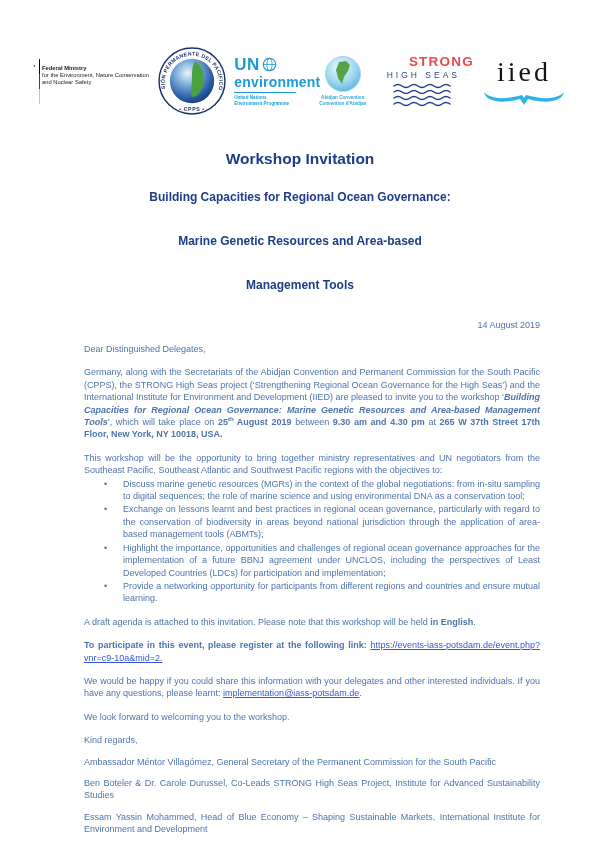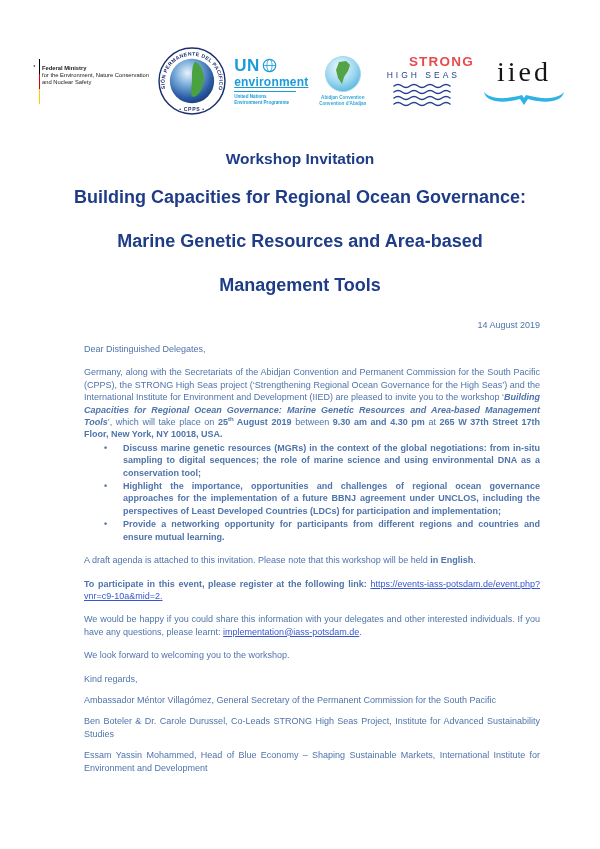--- a/index.html
+++ b/index.html
@@ -19,53 +19,53 @@
   .bmu-text{font-size:5.8px;line-height:7px;color:#1a1a1a;padding-top:7px;white-space:nowrap;}
   .bmu-text div:first-child{font-weight:bold;}
 
   
   .cpps{width:68px;}
 
   
   .unep{width:72px;align-items:flex-start;}
   .unep-row{display:flex;align-items:center;gap:2px;}
   .unep-un{font-size:17px;font-weight:bold;color:#1b9cd8;letter-spacing:.5px;}
-  .unep-env{font-size:12px;font-weight:bold;color:#1b9cd8;letter-spacing:.2px;margin-top:-1px;text-decoration:underline;}
+  .unep-env{font-size:14px;font-weight:bold;color:#1b9cd8;letter-spacing:.2px;margin-top:-1px;}
   .unep-line{width:62px;border-top:1px solid #1b9cd8;margin:2.5px 0 2px;}
   .unep-sub{font-size:4.6px;line-height:5.8px;font-weight:bold;color:#1b9cd8;}
 
   
   .abj{width:56px;}
   .abj-label{font-size:4.6px;line-height:5.8px;font-weight:bold;color:#35a7d8;text-align:center;margin-top:2px;}
 
   
   .shs{width:88px;}
   .shs-strong{font-size:13.5px;font-weight:800;color:#e84b4e;letter-spacing:1.2px;margin-left:36px;}
   .shs-high{font-size:8.5px;font-weight:normal;color:#233f8f;letter-spacing:3px;margin-top:1px;}
 
   
   .iied{width:96px;}
   .iied-text{font-family:"Liberation Serif",serif;font-size:28px;line-height:34px;
              letter-spacing:3px;color:#151515;}
 
   
   .titleblock{margin-top:30px;text-align:center;color:#1e3c87;font-weight:bold;}
   .titleblock .h1{font-size:15.5px;margin:0 0 13px;}
-  .titleblock .sub{font-size:18px;line-height:29px;margin:15px;}
+  .titleblock .sub{font-size:12px;line-height:29px;margin:15px;}
 
   
   .dateline{margin:20px 60px 0 84px;text-align:right;color:#4f74ab;font-size:9px;}
   .body{padding:2px 60px 0 84px;color:#4f74ab;font-size:9px;line-height:12.4px;}
   .body p{margin:11px 0 0;text-align:justify;}
   .b{font-weight:bold;}
   .bi{font-weight:bold;font-style:italic;}
   sup{font-size:6px;vertical-align:super;line-height:0;}
   a{color:#3757d2;text-decoration:underline;}
   ul.objectives{margin:1px 0 0;padding:0;list-style:none;}
-  ul.objectives li{position:relative;padding-left:39px;text-align:justify;margin-top:1px;font-weight:bold;}
+  ul.objectives li{position:relative;padding-left:39px;text-align:justify;margin-top:1px;}
   ul.objectives li::before{content:"\2022";position:absolute;left:20px;}
   .sig{margin-top:9px !important;}
 </style>
 </head>
 <body>
 
 <div class="page">
 
   <div class="logos">
 
@@ -168,23 +168,25 @@
   </div>
 
   <div class="dateline">14 August 2019</div>
 
   <div class="body">
 
     <p>Dear Distinguished Delegates,</p>
 
     <p><span>Germany, along with the Secretariats of the Abidjan Convention and Permanent Commission for the South Pacific (CPPS), the STRONG High Seas project (‘Strengthening Regional Ocean Governance for the High Seas’) and the International Institute for Environment and Development (IIED) are pleased to invite you to the workshop ‘</span><span class="bi">Building Capacities for Regional Ocean Governance: Marine Genetic Resources and Area-based Management Tools</span><span>’, which will take place on </span><span class="b">25</span><sup class="b">th</sup><span class="b"> August 2019</span><span> between </span><span class="b">9.30 am and 4.30 pm</span><span> at </span><span class="b">265 W 37th Street 17th Floor, New York, NY 10018, USA.</span></p>
 
+    <p>This workshop will be the opportunity to bring together ministry representatives and UN negotiators from the Southeast Pacific, Southeast Atlantic and Southwest Pacific regions with the objectives to:</p>
 
     <ul class="objectives">
       <li>Discuss marine genetic resources (MGRs) in the context of the global negotiations: from in-situ sampling to digital sequences; the role of marine science and using environmental DNA as a conservation tool;</li>
+      <li>Exchange on lessons learnt and best practices in regional ocean governance, particularly with regard to the conservation of biodiversity in areas beyond national jurisdiction through the application of area-based management tools (ABMTs);</li>
       <li>Highlight the importance, opportunities and challenges of regional ocean governance approaches for the implementation of a future BBNJ agreement under UNCLOS, including the perspectives of Least Developed Countries (LDCs) for participation and implementation;</li>
       <li>Provide a networking opportunity for participants from different regions and countries and ensure mutual learning.</li>
     </ul>
 
     <p><span>A draft agenda is attached to this invitation. Please note that this workshop will be held </span><span class="b">in English</span><span>.</span></p>
 
     <p><span class="b">To participate in this event, please register at the following link: </span><a href="#">https://events-iass-potsdam.de/event.php?vnr=c9-10a&amp;mid=2.</a></p>
 
     <p><span>We would be happy if you could share this information with your delegates and other interested individuals. If you have any questions, please learnt: </span><a href="#">implementation@iass-potsdam.de</a><span>.</span></p>
 

